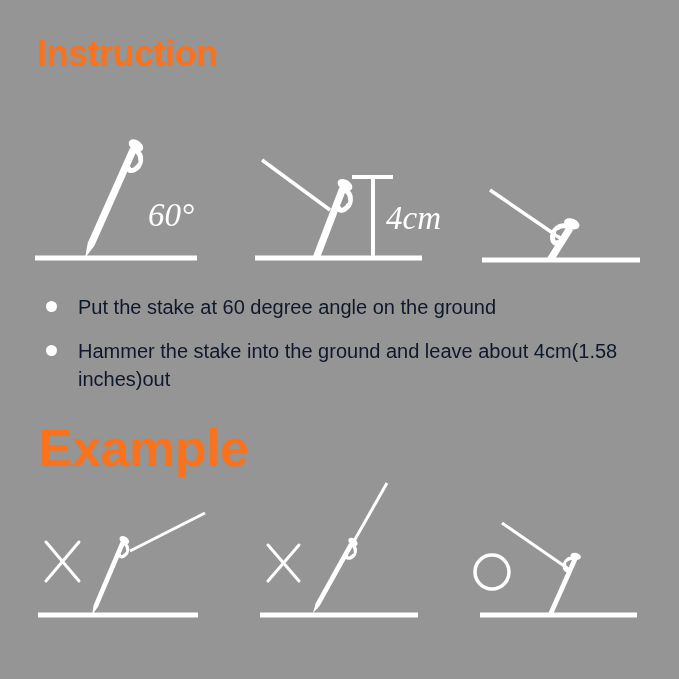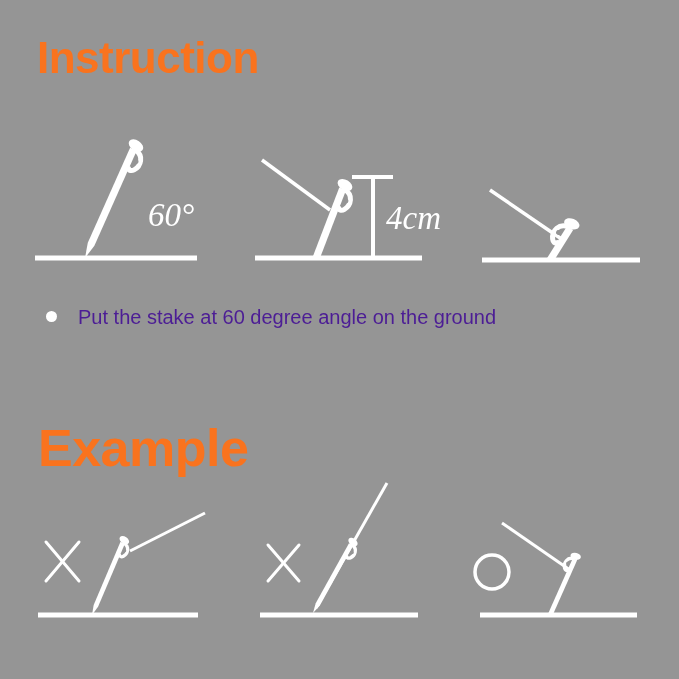--- a/index.html
+++ b/index.html
@@ -8,39 +8,39 @@
     width: 679px;
     height: 679px;
     background: #959595;
     overflow: hidden;
     font-family: "Liberation Sans", sans-serif;
   }
   .section-title {
     position: absolute;
     color: #F9731E;
     font-weight: bold;
-    font-size: 44px;
+    font-size: 36px;
     line-height: 1;
     letter-spacing: -0.5px;
   }
   #title-instruction { left: 37px; top: 36px; }
   #title-example { left: 38px; top: 422px; font-size: 52px; }
   .diagram { position: absolute; }
   #diag-angle   { left: 30px;  top: 110px; }
   #diag-depth   { left: 240px; top: 110px; }
   #diag-result  { left: 460px; top: 110px; }
   #ex-1 { left: 20px;  top: 480px; }
   #ex-2 { left: 240px; top: 480px; }
   #ex-3 { left: 450px; top: 480px; }
   .bullets {
     position: absolute;
     left: 46px;
-    top: 303px;
+    top: 293px;
     width: 575px;
-    color: #4c1d95;
+    color: #0f172a;
     font-size: 20px;
   }
   .bullet-row { display: flex; gap: 21px; margin-bottom: 16px; align-items: flex-start; }
   .bullet-dot {
     width: 11px; height: 11px; border-radius: 50%;
     background: #FFFFFF; margin-top: 8px; flex: none;
   }
   .bullet-text { line-height: 28px; width: 540px; }
   .svg-label {
     font-family: "Liberation Serif", serif;
@@ -102,20 +102,24 @@
       <use href="#stake" transform="translate(47,219) rotate(32) scale(-1,1)"></use>
     </g>
     <line x1="22" y1="150" x2="180" y2="150" stroke="#FFFFFF" stroke-width="5"></line>
   </svg>
 
   <div class="bullets">
     <div class="bullet-row">
       <div class="bullet-dot"></div>
       <div class="bullet-text">Put the stake at 60 degree angle on the ground</div>
     </div>
+    <div class="bullet-row">
+      <div class="bullet-dot"></div>
+      <div class="bullet-text">Hammer the stake into the ground and leave about 4cm(1.58 inches)out</div>
+    </div>
   </div>
 
   <div class="section-title" id="title-example">Example</div>
 
   <svg class="diagram" id="ex-1" width="210" height="170" viewBox="0 0 210 170">
     <g>
       <line x1="26" y1="62" x2="59" y2="101" stroke="#FFFFFF" stroke-width="3" stroke-linecap="round"></line>
       <line x1="59" y1="62" x2="26" y2="101" stroke="#FFFFFF" stroke-width="3" stroke-linecap="round"></line>
     </g>
     <line x1="110" y1="71" x2="185" y2="33" stroke="#FFFFFF" stroke-width="3"></line>

